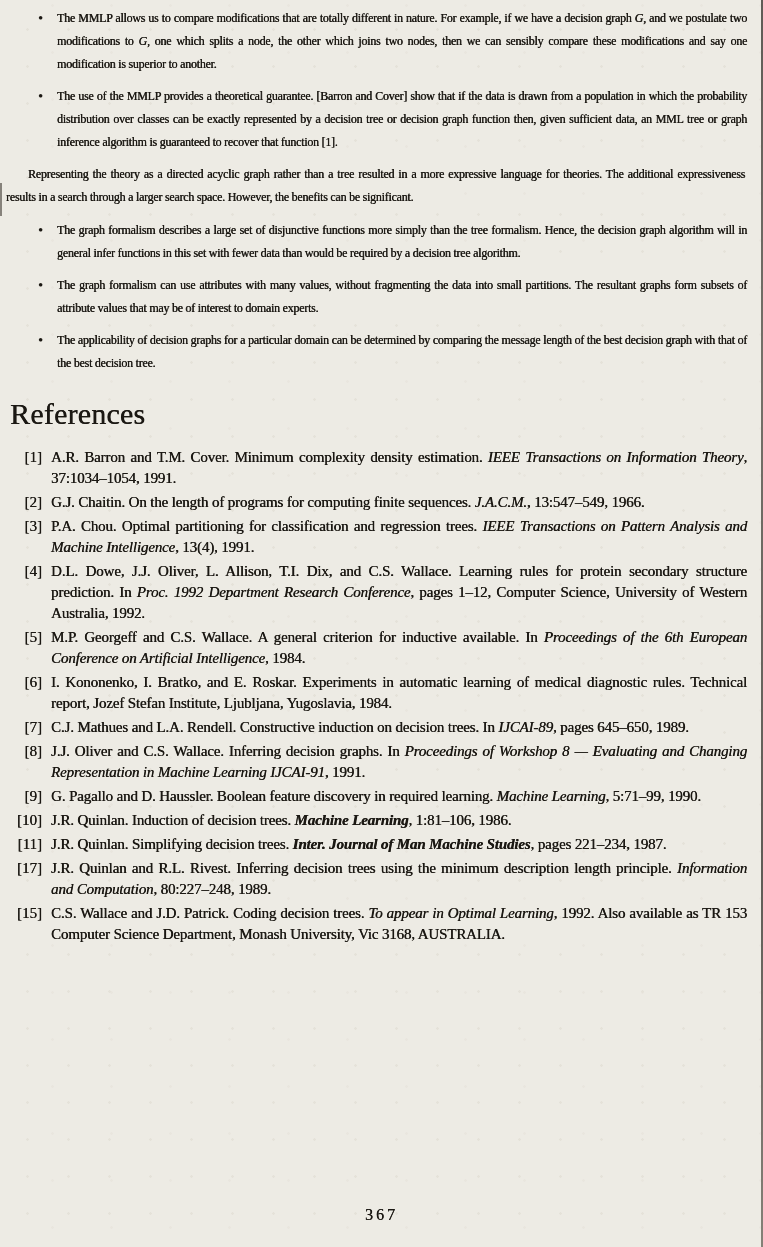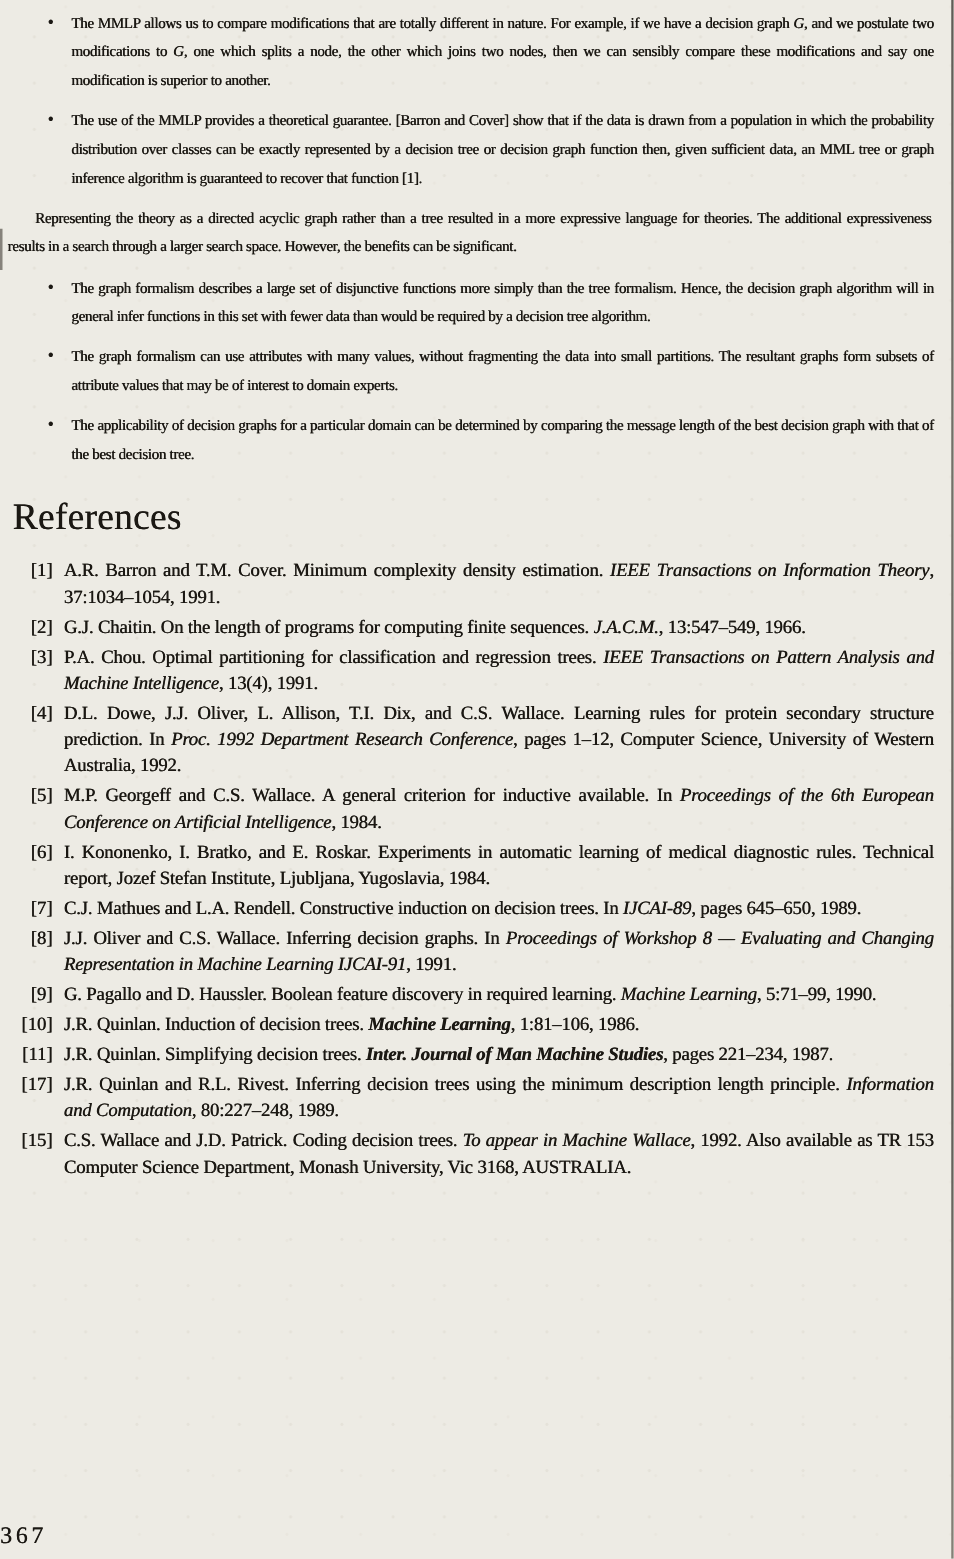--- a/index.html
+++ b/index.html
@@ -60,22 +60,23 @@
   }
   .ref-text {
     flex: 1;
     font-size: 15px; line-height: 21px;
     letter-spacing: -0.15px;
   }
   .it { font-style: italic; }
   .bf { font-weight: bold; }
   .page-number {
     position: absolute;
-    bottom: 7px; left: 0; right: 0;
-    font-size: 19px;
+    bottom: 23px; left: 0; right: 0;
+    text-align: center;
+    font-size: 16px;
     letter-spacing: 3px;
     text-shadow: 0.3px 0 0 currentColor;
   }
   .artifact-right {
     position: absolute; top: 0; right: 0;
     width: 2px; height: 100%;
     background: linear-gradient(#3c3833, #56524a 30%, #3c3833 70%, #6b665c);
     opacity: 0.8;
   }
   .artifact-left {
@@ -167,21 +168,21 @@
       <div class="ref-item">
         <span class="ref-label">[11]</span>
         <span class="ref-text"><span>J.R. Quinlan. Simplifying decision trees. </span><span class="it bf">Inter. Journal of Man Machine Studies</span><span>, pages 221–234, 1987.</span></span>
       </div>
       <div class="ref-item">
         <span class="ref-label">[17]</span>
         <span class="ref-text"><span>J.R. Quinlan and R.L. Rivest. Inferring decision trees using the minimum description length principle. </span><span class="it">Information and Computation</span><span>, 80:227–248, 1989.</span></span>
       </div>
       <div class="ref-item">
         <span class="ref-label">[15]</span>
-        <span class="ref-text"><span>C.S. Wallace and J.D. Patrick. Coding decision trees. </span><span class="it">To appear in Machine Wallace</span><span>, 1992. Also available as TR 153 Computer Science Department, Monash University, Vic 3168, AUSTRALIA.</span></span>
+        <span class="ref-text"><span>C.S. Wallace and J.D. Patrick. Coding decision trees. </span><span class="it">To appear in Optimal Learning</span><span>, 1992. Also available as TR 153 Computer Science Department, Monash University, Vic 3168, AUSTRALIA.</span></span>
       </div>
     </div>
 
   <div class="page-number">367</div>
 
   <div class="artifact-right"></div>
   <div class="artifact-left"></div>
 
 </div>
 

